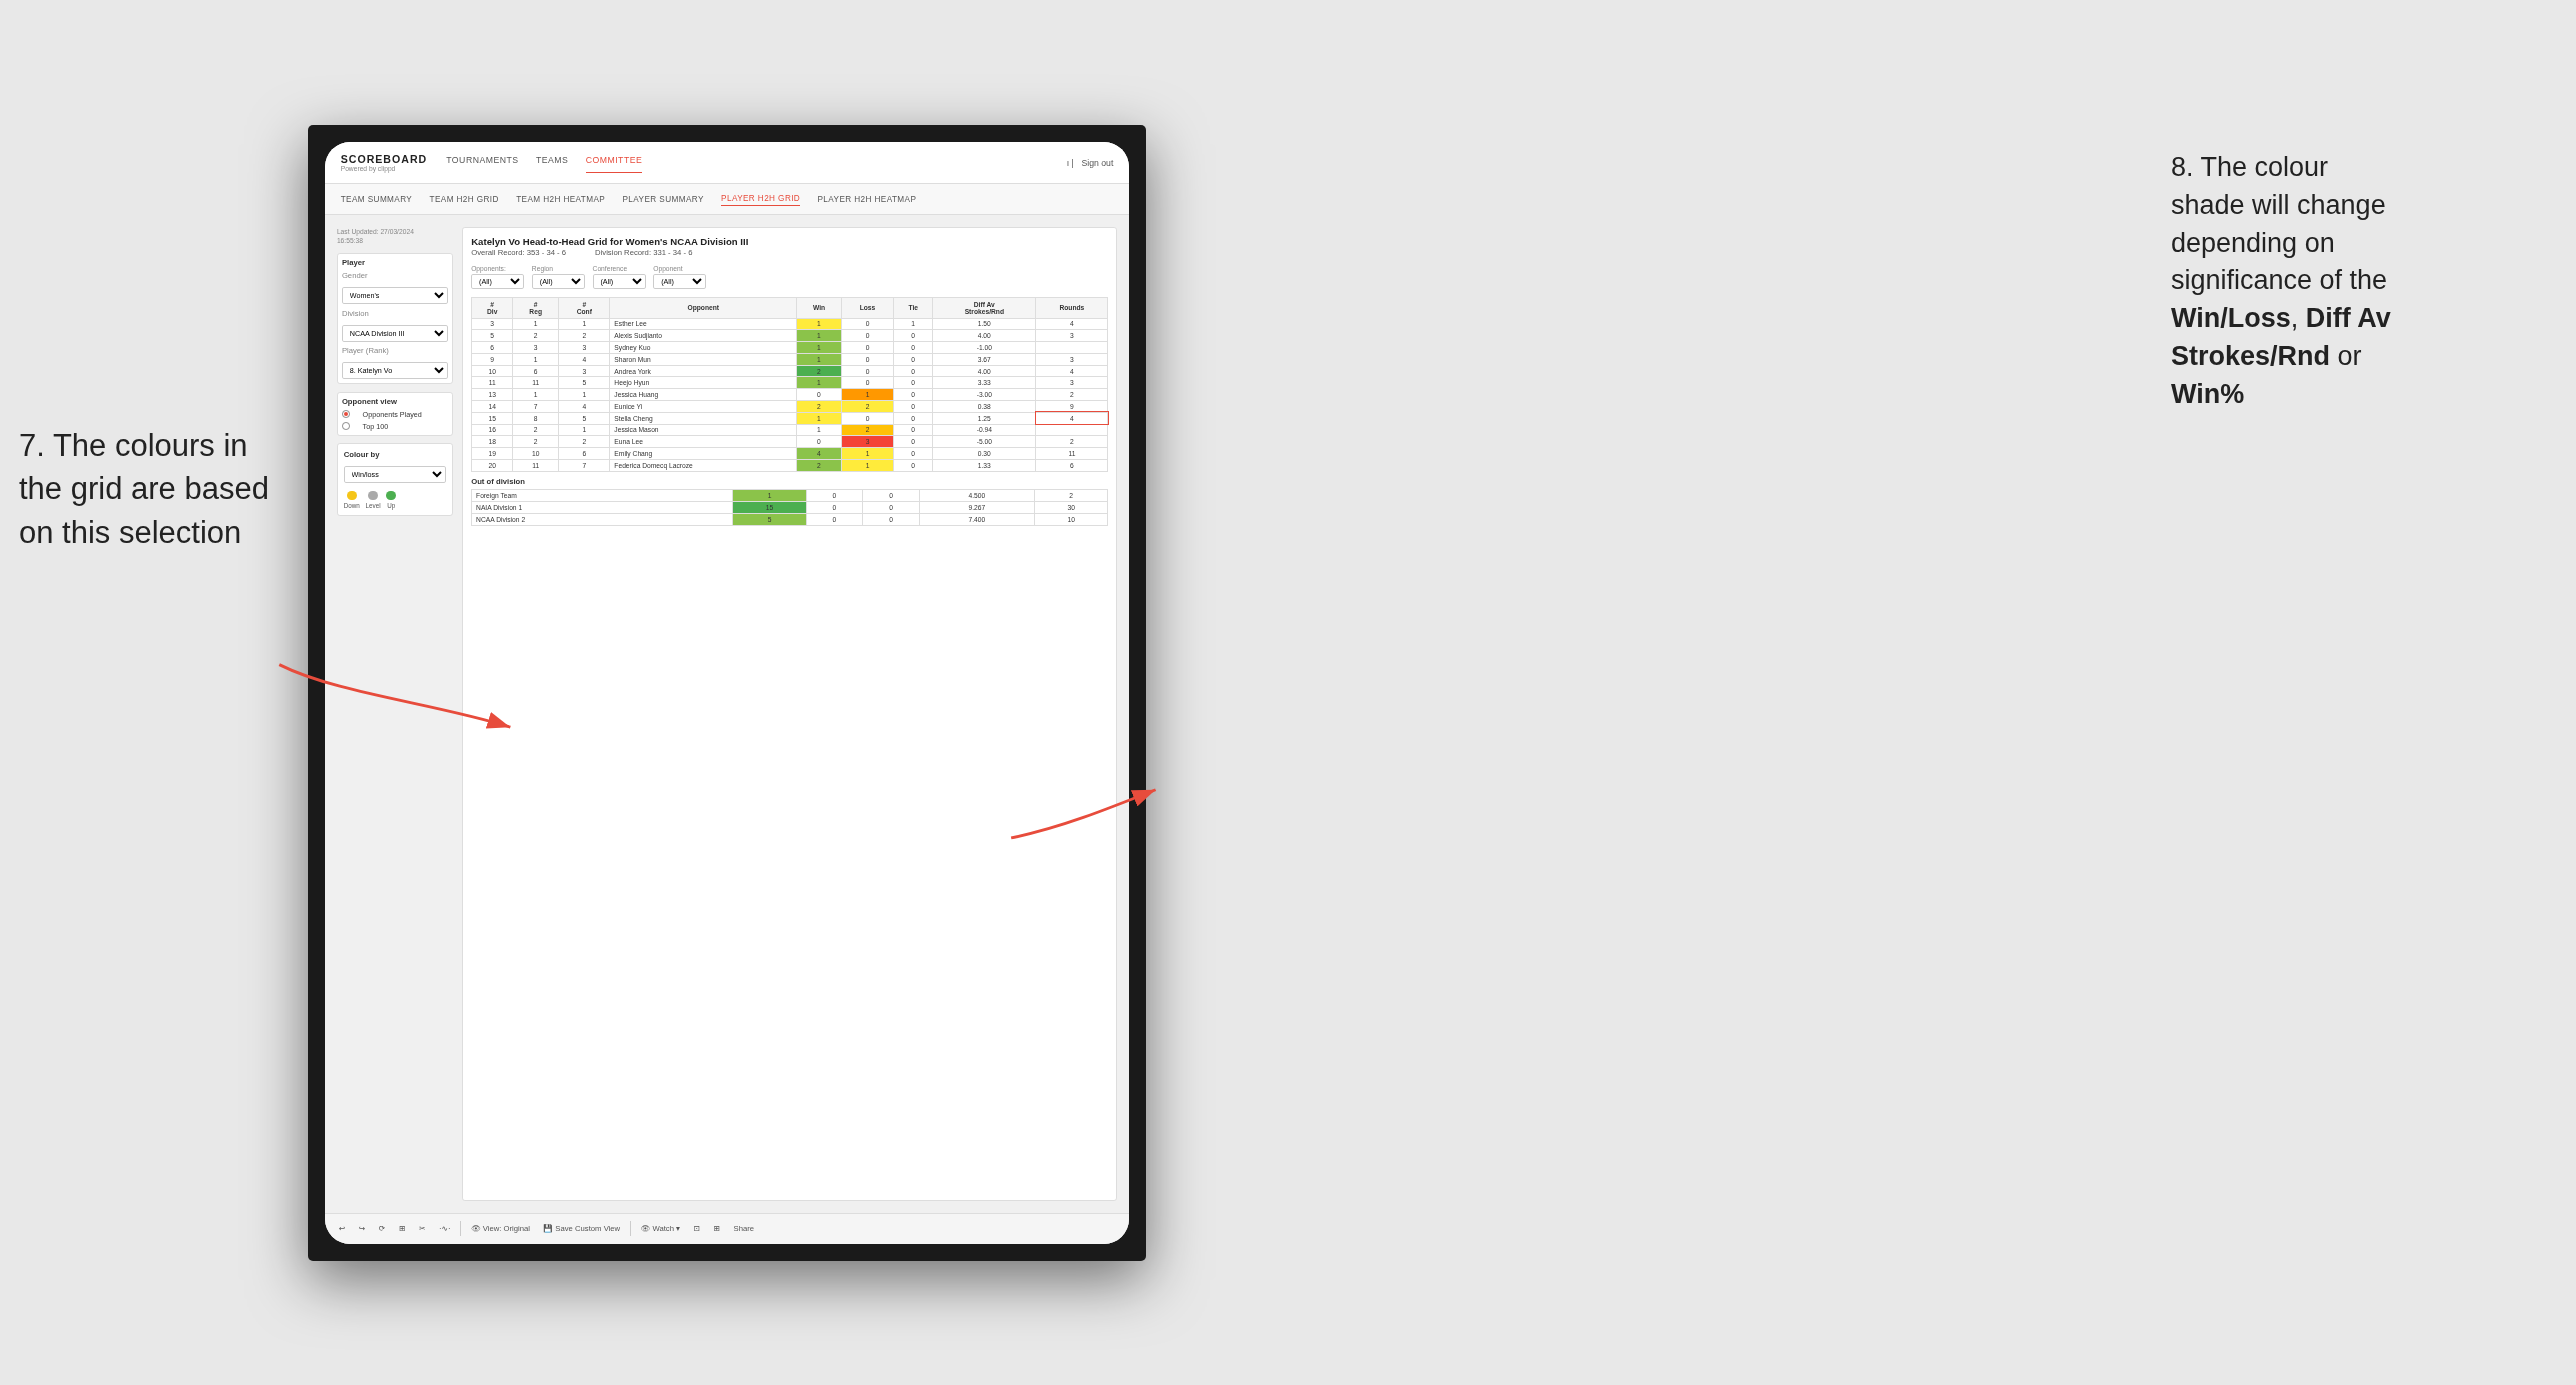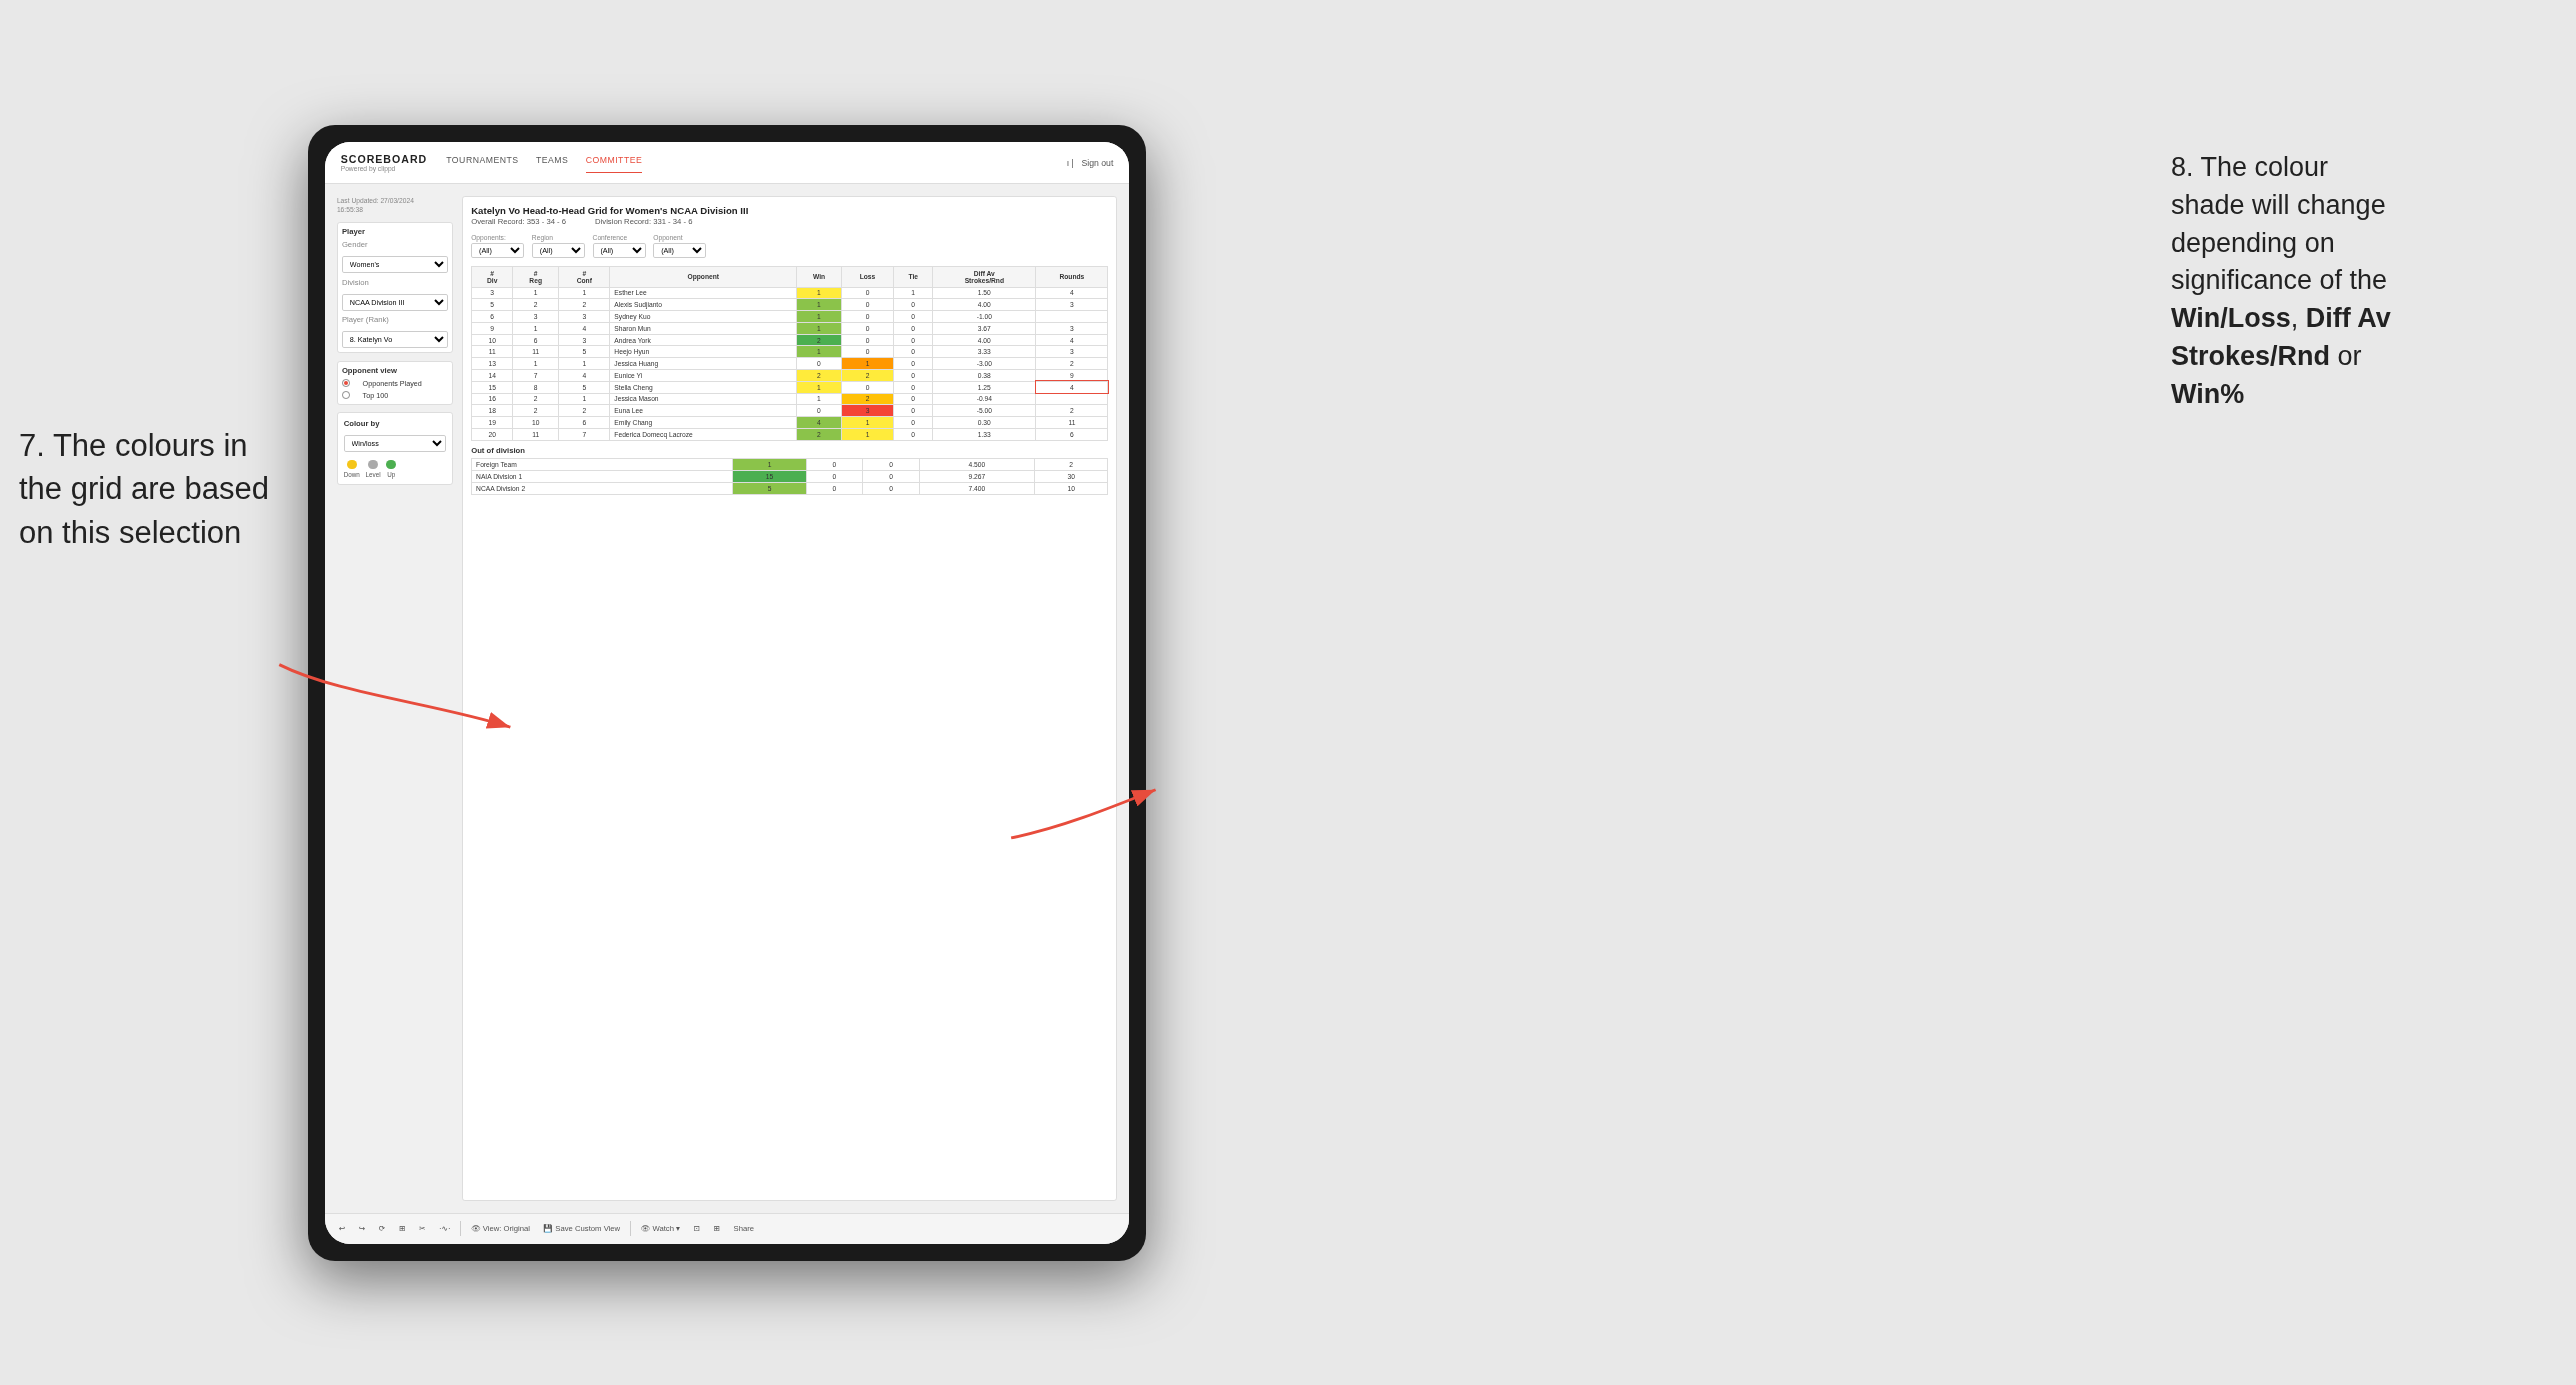--- a/index.html
+++ b/index.html
@@ -13,21 +13,21 @@
     }
 
     
     .tablet-frame {
       position: absolute;
       left: 308px;
       top: 125px;
       width: 838px;
       height: 1136px;
       background: #1a1a1a;
-      border-radius: 27px;
+      border-radius: 5px;
       box-shadow: 0 19px 58px rgba(0,0,0,0.5);
       padding: 17.3px;
     }
 
     .tablet-screen {
       width: 100%;
       height: 100%;
       background: #fff;
       border-radius: 25px;
       overflow: hidden;
@@ -437,20 +437,28 @@
         <span class="nav-item">TOURNAMENTS</span>
         <span class="nav-item">TEAMS</span>
         <span class="nav-item active">COMMITTEE</span>
       </div>
       <div class="nav-right">
         <span>ı |</span>
         <span style="cursor:pointer;color:#555;">Sign out</span>
       </div>
     </div>
 
+    <div class="sub-nav">
+      <span class="sub-nav-item">TEAM SUMMARY</span>
+      <span class="sub-nav-item">TEAM H2H GRID</span>
+      <span class="sub-nav-item">TEAM H2H HEATMAP</span>
+      <span class="sub-nav-item">PLAYER SUMMARY</span>
+      <span class="sub-nav-item active">PLAYER H2H GRID</span>
+      <span class="sub-nav-item">PLAYER H2H HEATMAP</span>
+    </div>
 
     <div class="main-content">
 
       <div class="left-panel">
         <div>
           <div class="last-updated">Last Updated: 27/03/2024</div>
           <div class="last-updated">16:55:38</div>
         </div>
 
         <div class="panel-section">

